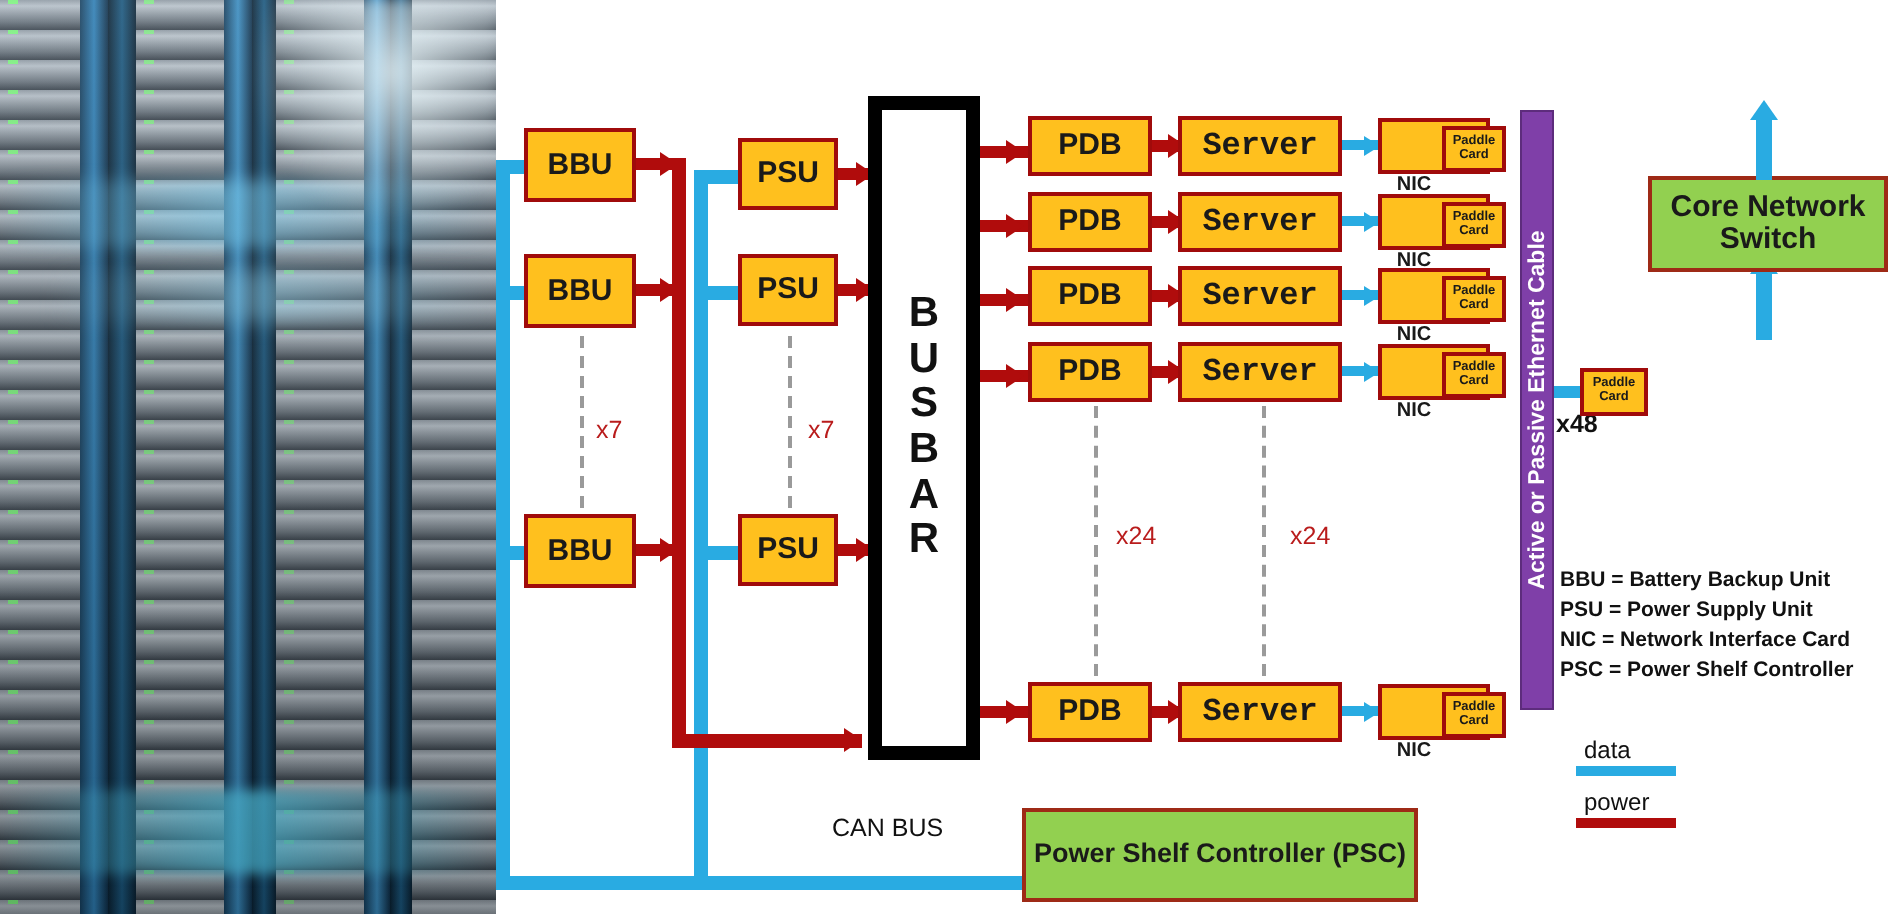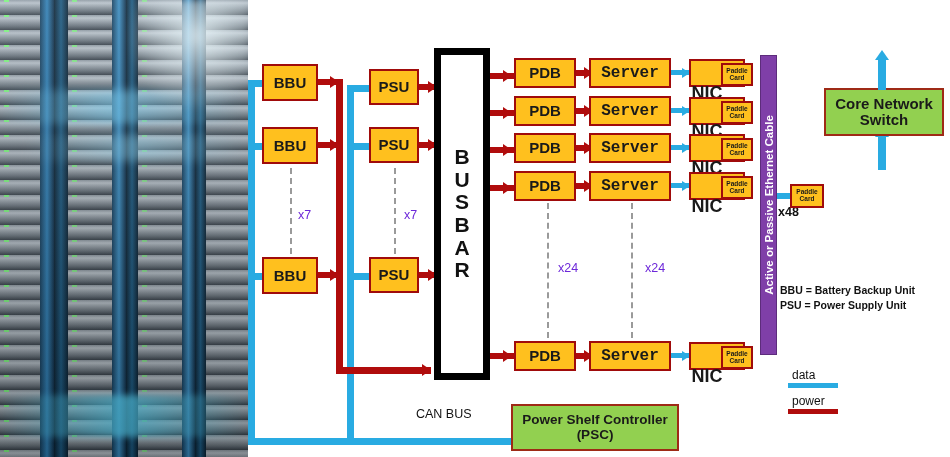--- a/index.html
+++ b/index.html
@@ -16,21 +16,21 @@
   
   .box{position:absolute;box-sizing:border-box;display:flex;align-items:center;
        justify-content:center;text-align:center;line-height:1.05;}
   .orange{background:#FFC01E;border:2px solid #A00B0B;color:#1a1a1a;}
   .green{background:#92D050;border:2px solid #9E2A16;color:#1a1a1a;}
   .purple{background:#7F3FA8;border:1px solid #5d2c7c;color:#fff;}
   .black{background:#ffffff;border:7px solid #000000;}
 
   .lbl-bbu,.lbl-psu,.lbl-pdb{font-size:15px;font-weight:700;}
   .lbl-server{font-size:16px;font-weight:700;font-family:Liberation Mono, monospace;}
-  .lbl-nic{font-size:18px;font-weight:700;margin-top:40px;}
+  .lbl-nic{font-size:10px;font-weight:700;margin-top:40px;}
   .lbl-green{font-size:15px;font-weight:600;}
 
   .paddle{position:absolute;box-sizing:border-box;background:#FFC01E;
           border:2px solid #A00B0B;color:#1a1a1a;font-size:6.5px;font-weight:700;
           display:flex;align-items:center;justify-content:center;text-align:center;
           line-height:1.05;z-index:6;}
 
   
   .busbar-txt{position:absolute;left:0;top:0;width:100%;height:100%;
       display:flex;flex-direction:column;align-items:center;justify-content:center;
@@ -46,21 +46,21 @@
   .red{background:#B00C0C;}
   .blue{background:#29ABE2;}
   .arrow-r{position:absolute;width:0;height:0;border-top:6px solid transparent;
            border-bottom:6px solid transparent;border-left:9px solid #B00C0C;}
   .arrow-r-blue{position:absolute;width:0;height:0;border-top:5px solid transparent;
            border-bottom:5px solid transparent;border-left:8px solid #29ABE2;}
   .arrow-u-blue{position:absolute;width:0;height:0;border-left:7px solid transparent;
            border-right:7px solid transparent;border-bottom:10px solid #29ABE2;}
 
   .dashed{position:absolute;border-left:2px dashed #9a9a9a;}
-  .mult{position:absolute;font-size:12.5px;color:#6d28d9;}
+  .mult{position:absolute;font-size:12.5px;color:#b91c1c;}
 
   
   .legend{position:absolute;font-size:10.5px;font-weight:700;color:#111;line-height:1.42;}
   .legend div{white-space:nowrap;}
   .key-lab{position:absolute;font-size:12px;color:#111;}
   .key-sw{position:absolute;height:5px;}
 
   .canbus{position:absolute;font-size:12.5px;color:#111;}
   .x48{position:absolute;font-size:12.5px;color:#111;font-weight:600;}
 
@@ -279,27 +279,29 @@
 
   <div class="box green" style="left:824px;top:88px;width:120px;height:48px;">
     <span class="lbl-green">Core Network Switch</span>
   </div>
 
   <div class="vline blue" style="left:878px;top:58px;width:8px;height:32px;"></div>
   <div class="arrow-u-blue" style="left:875px;top:50px;"></div>
 
 
   <div class="canbus" style="left:416px;top:407px;">CAN BUS</div>
-  <div class="box green" style="left:511px;top:404px;width:168px;height:47px;">
+  <div class="box green" style="left:511px;top:404px;width:198px;height:47px;">
     <span class="lbl-green" style="font-size:13.5px;">Power Shelf Controller (PSC)</span>
   </div>
 
   <div class="legend" style="left:780px;top:283px;">
     <div>BBU = Battery Backup Unit</div>
     <div>PSU = Power Supply Unit</div>
+    <div>NIC = Network Interface Card</div>
+    <div>PSC = Power Shelf Controller</div>
   </div>
 
   <div class="key-lab" style="left:792px;top:368px;">data</div>
   <div class="key-sw blue" style="left:788px;top:383px;width:50px;"></div>
   <div class="key-lab" style="left:792px;top:394px;text-align:right;">power</div>
   <div class="key-sw red" style="left:788px;top:409px;width:50px;"></div>
 
 </div>
 
 </body></html>

